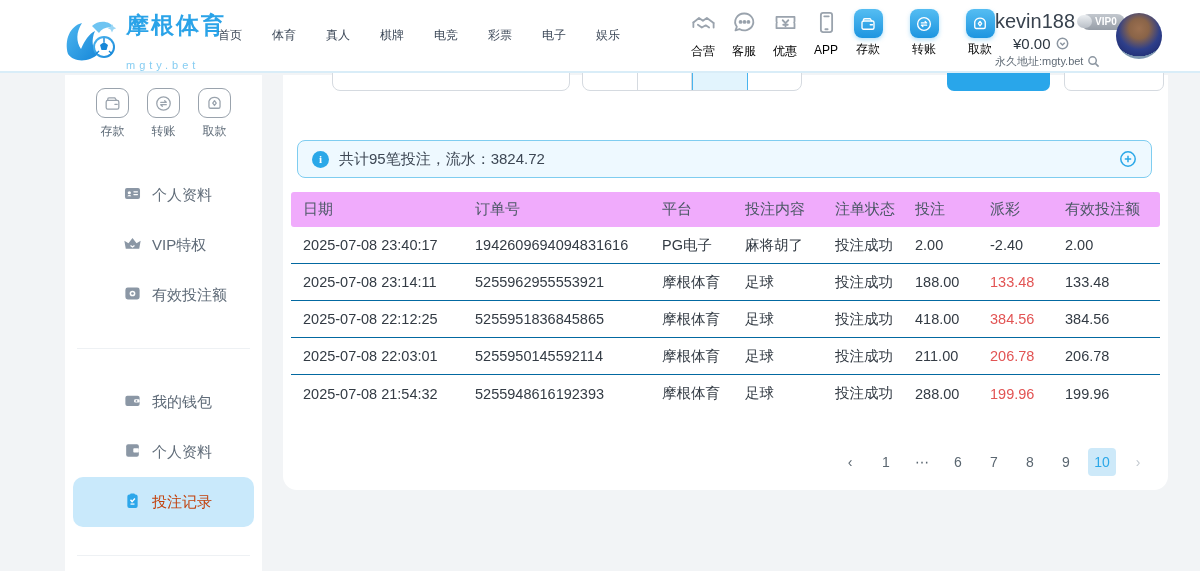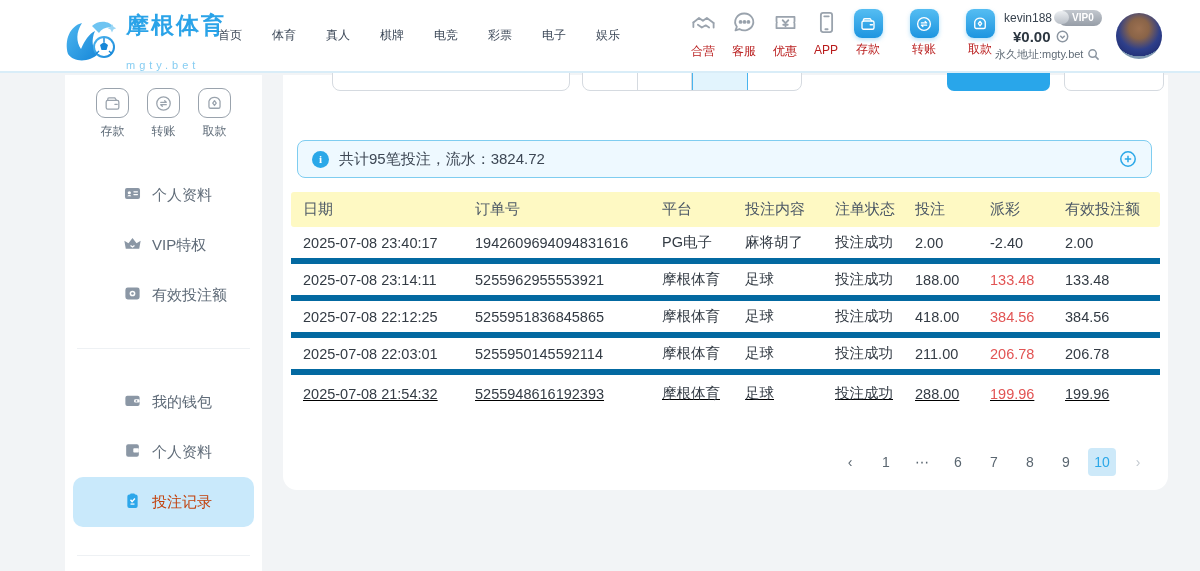--- a/index.html
+++ b/index.html
@@ -9,34 +9,34 @@
   #navbar { position:absolute; left:0; top:0; width:1200px; height:73px; background:#ffffff; border-bottom:2px solid #d9edf8; z-index:20; }
   #logo { position:absolute; left:62px; top:10px; display:flex; align-items:center; cursor:pointer; }
   #logo-mark { width:58px; height:50px; }
   #logo-text { margin-left:6px; }
   #logo-title { font-size:23px; font-weight:bold; color:#2aa3e8; letter-spacing:2px; }
   #logo-sub { font-size:11px; color:#86cdf2; letter-spacing:4px; margin-top:18px; }
   #nav-menu { position:absolute; left:212px; top:0; height:71px; display:flex; align-items:center; gap:18px; }
   .nav-item { font-size:12px; color:#3b4757; cursor:pointer; padding:4px 6px; white-space:nowrap; }
 
   .iconlink { display:flex; flex-direction:column; align-items:center; width:40px; cursor:pointer; }
-  .iconlink .lbl { font-size:12px; color:#b91c1c; margin-top:3px; white-space:nowrap; }
+  .iconlink .lbl { font-size:12px; color:#000000; margin-top:3px; white-space:nowrap; }
   #gray-links { position:absolute; left:683px; top:9px; display:flex; gap:1px; }
   #gray-links svg { width:27px; height:27px; stroke:#9aa3ad; fill:none; stroke-width:1.6; }
   #blue-links { position:absolute; left:848px; top:9px; display:flex; gap:16px; }
   .blue-ic { width:29px; height:29px; border-radius:8px; background:linear-gradient(180deg,#55bdf2,#1d95e0); display:flex; align-items:center; justify-content:center; box-shadow:0 2px 4px rgba(41,166,234,.35); }
   .blue-ic svg { width:18px; height:18px; stroke:#ffffff; fill:none; stroke-width:1.8; }
 
   #user-block { position:absolute; left:995px; top:10px; }
   #user-name-row { display:flex; align-items:center; gap:6px; }
-  #user-name { font-size:12px; color:#38424e;padding-left:9px; }
+  #user-name { font-size:20px; color:#38424e; }
   #vip-badge { height:16px; padding:0 8px 0 14px; border-radius:9px; background:linear-gradient(180deg,#c3c8cf,#969da7); color:#ffffff; font-size:10px; font-weight:bold; line-height:16px; position:relative; }
   #vip-badge:before { content:""; position:absolute; left:-4px; top:1px; width:15px; height:13px; border-radius:8px; background:linear-gradient(180deg,#eceff2,#b9bfc7); }
   #balance-row { display:flex; align-items:center; gap:5px; margin-top:2px; }
-  #balance { font-size:15px; font-weight:bold; color:#2c3640;padding-left:18px; }
+  #balance { font-size:15px; font-weight:normal; color:#2c3640;padding-left:18px; }
   #addr-row { display:flex; align-items:center; gap:4px; margin-top:2px; }
   #perm-addr { font-size:11px; color:#606b76; }
   .mini-svg { width:13px; height:13px; stroke:#8c96a1; fill:none; stroke-width:1.6; }
   #avatar { position:absolute; left:1116px; top:13px; width:46px; height:46px; border-radius:50%; cursor:pointer;
     background:radial-gradient(circle at 50% 34%, #9c7050 0%, #8a6448 26%, #2e3f8a 55%, #25337a 72%, #7a94ae 73%, #9eb4c6 100%); }
 
   
   #sidebar { position:absolute; left:65px; top:75px; width:197px; height:496px; background:#ffffff; }
   #quick-actions { position:absolute; left:0; top:13px; width:197px; display:flex; justify-content:center; gap:18px; }
   .qa { display:flex; flex-direction:column; align-items:center; cursor:pointer; }
@@ -69,24 +69,24 @@
   
   #summary-bar { position:absolute; left:14px; top:65px; width:855px; height:38px; background:#eef9ff; border:1px solid #7fcdf0; border-radius:8px; display:flex; align-items:center; padding:0 14px; }
   #info-ic { width:17px; height:17px; border-radius:50%; background:#2ba8e8; color:#fff; font-size:11px; font-weight:bold; display:flex; align-items:center; justify-content:center; font-family:"Liberation Serif", serif; }
   #summary-text { font-size:15px; color:#3d4754; margin-left:10px; }
   #expand-ic { margin-left:auto; width:18px; height:18px; cursor:pointer; }
   #expand-ic svg { width:18px; height:18px; stroke:#2ba8e8; fill:none; stroke-width:1.5; }
 
   
   #bet-table { position:absolute; left:8px; top:117px; width:869px; }
   .t-row { display:flex; align-items:center; height:37px; }
-  #t-head { background:#fef9c3; border-radius:3px; height:35px; }
+  #t-head { background:#f0abfc; border-radius:3px; height:35px; }
   #t-head .cell { font-size:15px; color:#4c5866; }
-  .t-row.body { border-bottom:6px solid #0369a1; }
-  .t-row.body:last-child { border-bottom:none;text-decoration:underline; }
+  .t-row.body { border-bottom:1px solid #0369a1; }
+  .t-row.body:last-child { border-bottom:none; }
   .cell { font-size:14.5px; color:#333b44; padding-left:12px; white-space:nowrap; overflow:hidden; }
   .c0{width:172px;} .c1{width:187px;} .c2{width:83px;} .c3{width:90px;}
   .c4{width:80px;} .c5{width:75px;} .c6{width:75px;} .c7{width:95px;}
   .cell.red { color:#e25454; }
 
   
   #pagination { position:absolute; right:16px; top:373px; display:flex; align-items:center; gap:8px; }
   .pg { min-width:28px; height:28px; display:flex; align-items:center; justify-content:center; font-size:14px; color:#5a6670; cursor:pointer; border-radius:4px; padding:0 4px; }
   .pg.active { background:#cde9f9; color:#2ba8e8; }
   .pg.disabled { color:#c3c9d0; cursor:default; }

